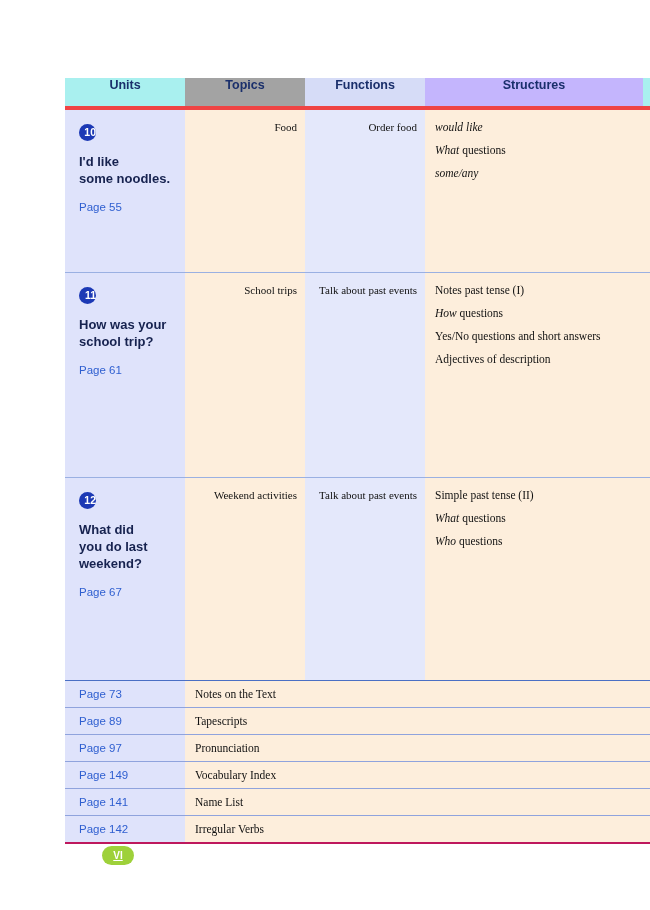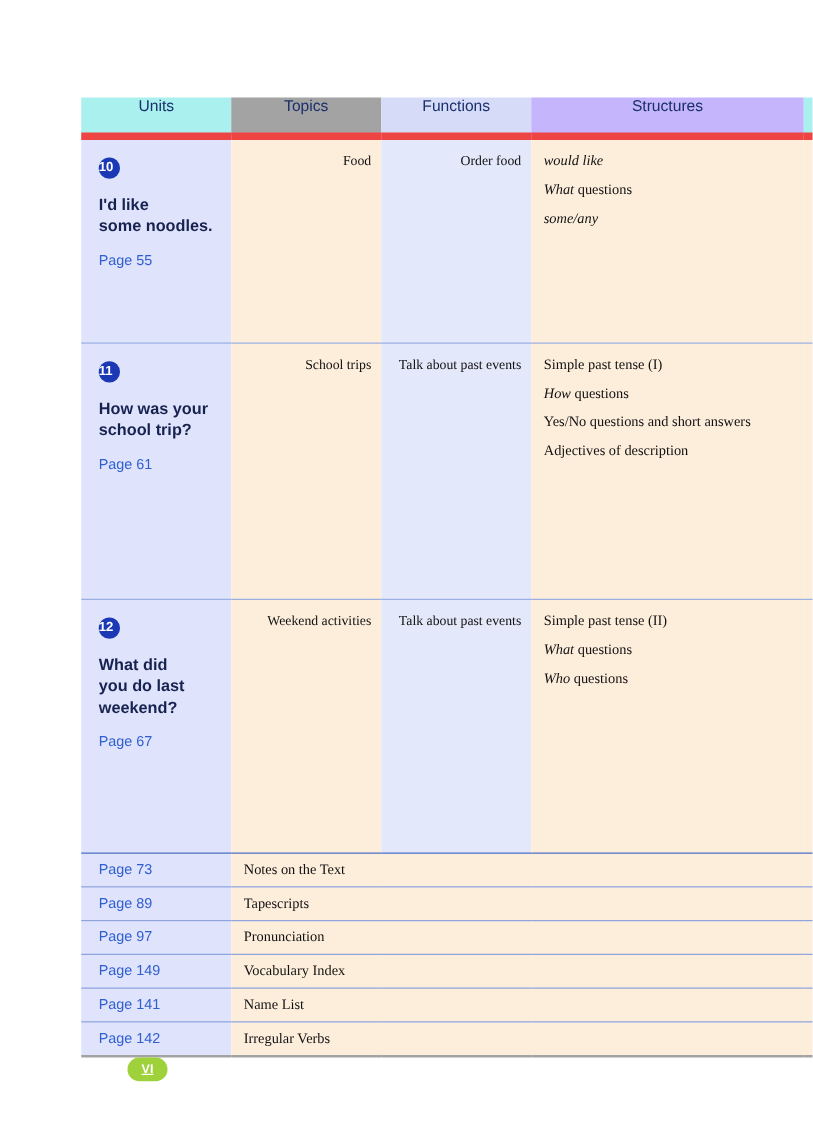--- a/index.html
+++ b/index.html
@@ -31,25 +31,25 @@
   }
   .toc-table td, .toc-table th {
     padding: 0;
     vertical-align: top;
   }
   
   .hdr {
     height: 28px;
     text-align: center;
     font-family: "Liberation Sans", sans-serif;
-    font-weight: normal;
+    font-weight: bold;
     font-size: 12.5px;
     color: #1a2f6b;
     vertical-align: middle;
-    border-bottom: 6px solid #ef4444;
+    border-bottom: 4px solid #ef4444;
   }
   .hdr-units { background: #a9f0ef; }
   .hdr-topics { background: #a3a3a3; }
   .hdr-functions { background: #d6dcf7; }
   .hdr-structures { background: #c4b5fd; }
   .hdr-last { background: #a9f0ef; }
 
   
   .c-units {
     background: #dfe3fb;
@@ -81,21 +81,21 @@
     display: inline-block;
     width: 17px;
     height: 17px;
     border-radius: 50%;
     background: #1c39b5;
     color: #ffffff;
     font-family: "Liberation Sans", sans-serif;
     font-size: 10.5px;
     font-weight: bold;
     line-height: 17px;
-    text-align: left;
+    text-align: right;
     margin-bottom: 12px;
   }
   .unit-title {
     font-family: "Liberation Sans", sans-serif;
     font-weight: bold;
     font-size: 13px;
     color: #16224f;
     line-height: 17px;
     margin-bottom: 14px;
     white-space: pre-line;
@@ -134,21 +134,21 @@
     background: #fdeedc;
     font-size: 11.5px;
     color: #111;
     padding-left: 10px !important;
     border-top: 1px solid #8fa3dd;
   }
   .thick-top td {
     border-top: 1px solid #4a6fc4;
   }
   .thick-bottom td {
-    border-bottom: 2px solid #a3a3a3;
+    border-bottom: 2px solid #be185d;
   }
   .sep-row td {
     border-top: 1px solid #9ab0e2;
   }
 
   .page-number {
     position: absolute;
     left: 102px;
     top: 846px;
     width: 32px;
@@ -216,21 +216,21 @@
 school trip?</div>
           <div class="unit-page">Page 61</div>
         </td>
         <td class="c-topics">
           <div class="topic-line">School trips</div>
         </td>
         <td class="c-functions">
           <div class="func-line">Talk about past events</div>
         </td>
         <td class="c-structures">
-          <div class="struct-line"><span class="ital"></span><span>Simple past tense (I)</span></div>
+          <div class="struct-line"><span class="ital"></span><span>Notes past tense (I)</span></div>
           <div class="struct-line"><span class="ital">How</span><span> questions</span></div>
           <div class="struct-line"><span class="ital"></span><span>Yes/No questions and short answers</span></div>
           <div class="struct-line"><span class="ital"></span><span>Adjectives of description</span></div>
         </td>
         <td class="c-last"></td>
       </tr>
 
       <tr class="sep-row">
         <td class="c-units" style="height:180px">
           <div class="unit-badge">12</div>

